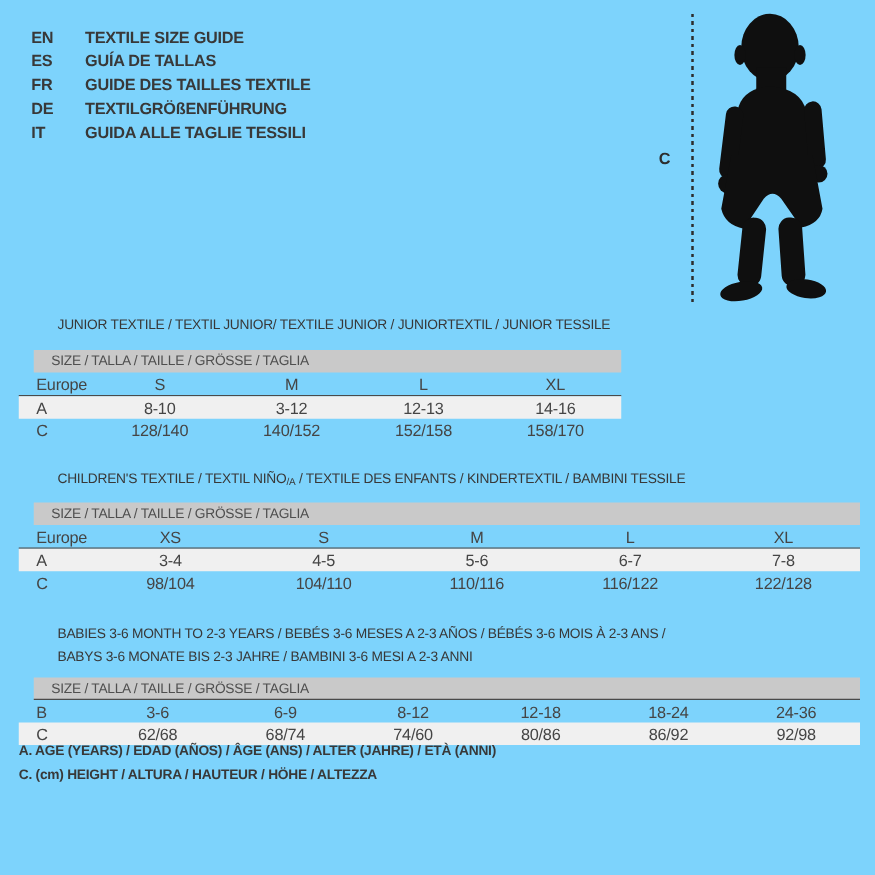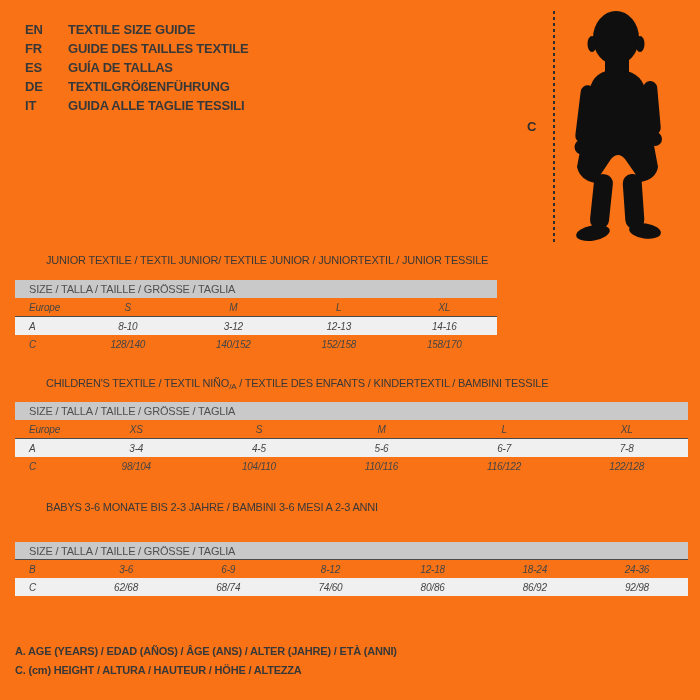--- a/index.html
+++ b/index.html
@@ -1,17 +1,17 @@
 <!DOCTYPE html>
 <html><head>
 <meta charset="utf-8">
 <style>
   html,body{margin:0;padding:0;background:#ffffff;}
   .page{
-    position:relative;width:700px;height:700px;background:#f97316;overflow:hidden;
+    position:relative;width:700px;height:700px;background:#7dd3fc;overflow:hidden;
     font-family:"Liberation Sans","DejaVu Sans",sans-serif;color:#3c3c3c;
     letter-spacing:-0.2px;
   }
   
   .lang-list{position:absolute;left:25px;top:20px;}
   .lang-row{display:flex;height:19px;align-items:center;font-size:13px;font-weight:bold;color:#383838;}
   .lang-code{width:43px;flex:0 0 43px;}
   
   .silhouette{position:absolute;left:565px;top:9px;width:113px;height:238px;}
   .dash-line{
@@ -22,49 +22,49 @@
   
   .sec-title{position:absolute;left:15px;font-size:11px;font-weight:normal;color:#383838;line-height:19px;white-space:nowrap;margin-left:31px;}
   .sub{font-size:8px;vertical-align:-2px;}
   
   .size-table{position:absolute;left:15px;}
   .t-junior{top:280px;width:482px;}
   .t-children{top:402px;width:673px;}
   .t-babies{top:542px;width:673px;}
   .bar{
     height:18px;background:#c9c9c9;display:flex;align-items:center;
-    padding-left:14px;font-size:11px;color:#4f4f4f;box-sizing:border-box;
+    padding-left:14px;font-size:11px;color:#4f4f4f;box-sizing:border-box;margin-left:12px;
   }
   .bar-underline{border-bottom:1px solid #4a4a4a;}
-  .trow{display:flex;height:18px;align-items:center;font-size:10px;color:#454545;font-style:italic;}
+  .trow{display:flex;height:18px;align-items:center;font-size:13px;color:#454545;}
   .trow .lbl{flex:0 0 60px;padding-left:14px;box-sizing:border-box;}
   .trow .cell{flex:1;text-align:center;}
   .row-top{border-bottom:1px solid #4a4a4a;}
   .shade{background:#f0f0f0;}
   
-  .footnotes{position:absolute;left:15px;top:642px;}
+  .footnotes{position:absolute;left:15px;top:592px;}
   .footnote{height:19px;font-size:11px;font-weight:bold;color:#383838;line-height:19px;white-space:nowrap;}
 </style>
 </head>
 <body>
 
 <div class="page">
 
   <div class="lang-list">
     <div class="lang-row">
       <span class="lang-code">EN</span>
       <span>TEXTILE SIZE GUIDE</span>
     </div>
     <div class="lang-row">
+      <span class="lang-code">ES</span>
+      <span>GUÍA DE TALLAS</span>
+    </div>
+    <div class="lang-row">
       <span class="lang-code">FR</span>
       <span>GUIDE DES TAILLES TEXTILE</span>
-    </div>
-    <div class="lang-row">
-      <span class="lang-code">ES</span>
-      <span>GUÍA DE TALLAS</span>
     </div>
     <div class="lang-row">
       <span class="lang-code">DE</span>
       <span>TEXTILGRÖßENFÜHRUNG</span>
     </div>
     <div class="lang-row">
       <span class="lang-code">IT</span>
       <span>GUIDA ALLE TAGLIE TESSILI</span>
     </div>
   </div>
@@ -141,20 +141,21 @@
       <div class="lbl">C</div>
       <div class="cell">98/104</div>
       <div class="cell">104/110</div>
       <div class="cell">110/116</div>
       <div class="cell">116/122</div>
       <div class="cell">122/128</div>
     </div>
   </div>
 
   <div class="sec-title" style="top:498px;">
+    <div>BABIES 3-6 MONTH TO 2-3 YEARS / BEBÉS 3-6 MESES A 2-3 AÑOS / BÉBÉS 3-6 MOIS À 2-3 ANS /</div>
     <div>BABYS 3-6 MONATE BIS 2-3 JAHRE / BAMBINI 3-6 MESI A 2-3 ANNI</div>
   </div>
   <div class="size-table t-babies">
     <div class="bar bar-underline">SIZE / TALLA / TAILLE / GRÖSSE / TAGLIA</div>
     <div class="trow">
       <div class="lbl">B</div>
       <div class="cell">3-6</div>
       <div class="cell">6-9</div>
       <div class="cell">8-12</div>
       <div class="cell">12-18</div>

